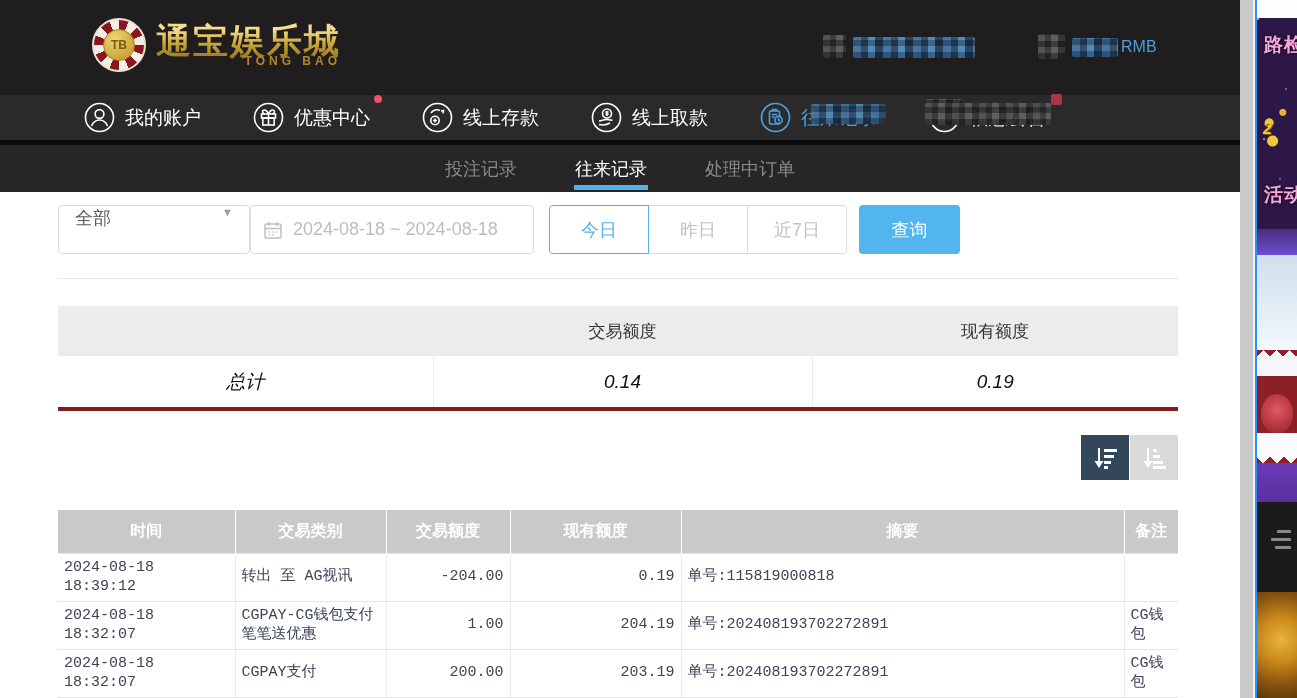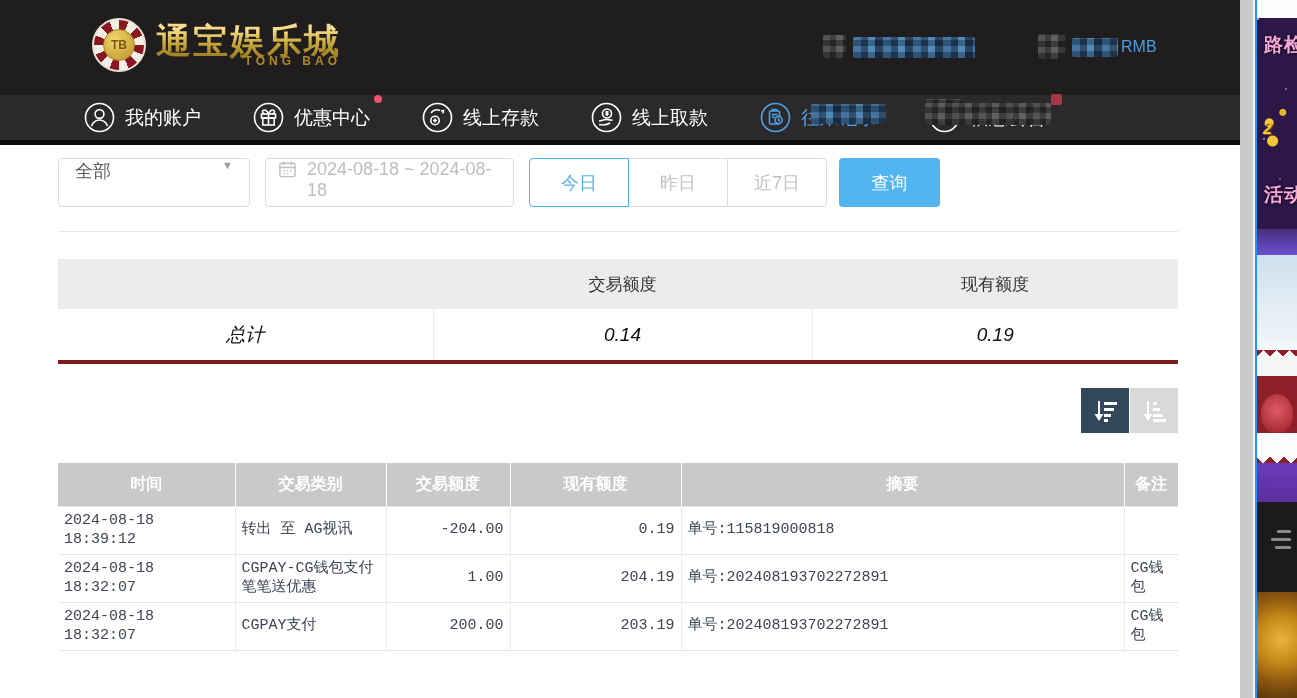--- a/index.html
+++ b/index.html
@@ -65,22 +65,22 @@
   .subtab.active::after { content:""; position:absolute; left:50%; transform:translateX(-50%);
       bottom:2px; width:74px; height:5px; background:#54b1ea; }
 
   
   .content { width:1240px; padding:13px 62px 0 58px; background:#fff; }
 
   .filter-row { display:flex; align-items:stretch; height:49px; }
   .select-box { width:192px; border:1px solid #dcdcdc; border-radius:4px; display:flex; align-items:flex-start;
       justify-content:space-between; padding:0 16px; color:#5a5a5a; font-size:18px; cursor:pointer; background:#fff; }
   .caret { font-size:11px; color:#9a9a9a; }
-  .date-box { width:249px; margin-left:15px; border:1px solid #dcdcdc; border-radius:4px; display:flex;
-      align-items:flex-start; padding:0 12px; gap:10px; color:#bdbdbd; font-size:18px; background:#fff; cursor:pointer; }
+  .date-box { width:284px; border:1px solid #dcdcdc; border-radius:4px; display:flex;
+      align-items:center; padding:0 12px; gap:10px; color:#bdbdbd; font-size:18px; background:#fff; cursor:pointer; }
   .quick-group { display:flex; margin-left:15px; }
   .quick-btn { width:100px; border:1px solid #dcdcdc; display:flex; align-items:center; justify-content:center;
       font-size:18px; color:#c2c2c2; background:#fff; cursor:pointer; margin-left:-1px; }
   .quick-btn:first-child { border-radius:4px 0 0 4px; margin-left:0; }
   .quick-btn:last-child { border-radius:0 4px 4px 0; }
   .quick-btn.active { border:1px solid #54b1ea; color:#54b1ea; z-index:2; }
   .search-btn { width:101px; margin-left:12px; background:#52b5f0; color:#fff; font-size:18px; border:none;
       border-radius:4px; cursor:pointer; }
 
   .divider { height:1px; background:#e7e7e7; margin-top:24px; }
@@ -248,20 +248,25 @@
           </svg>
           <span class="icon-blur mosaic-gray"></span>
         </span>
         <span class="nav-label">信息公告</span>
           <span class="label-blur blur-xinxi mosaic-gray"></span>
         <span class="nav-dot square"></span>
       </div>
     </div>
 
     <div class="subnav-sep"></div>
+    <div class="subnav">
+      <div class="subtab">投注记录</div>
+      <div class="subtab active">往来记录</div>
+      <div class="subtab">处理中订单</div>
+    </div>
 
     <div class="content">
 
       <div class="filter-row">
         <div class="select-box">
           <span>全部</span>
           <span class="caret">▼</span>
         </div>
         <div class="date-box">
           <svg width="20" height="20" viewBox="0 0 20 20" fill="none" stroke="#c0c0c0" stroke-width="1.5">

